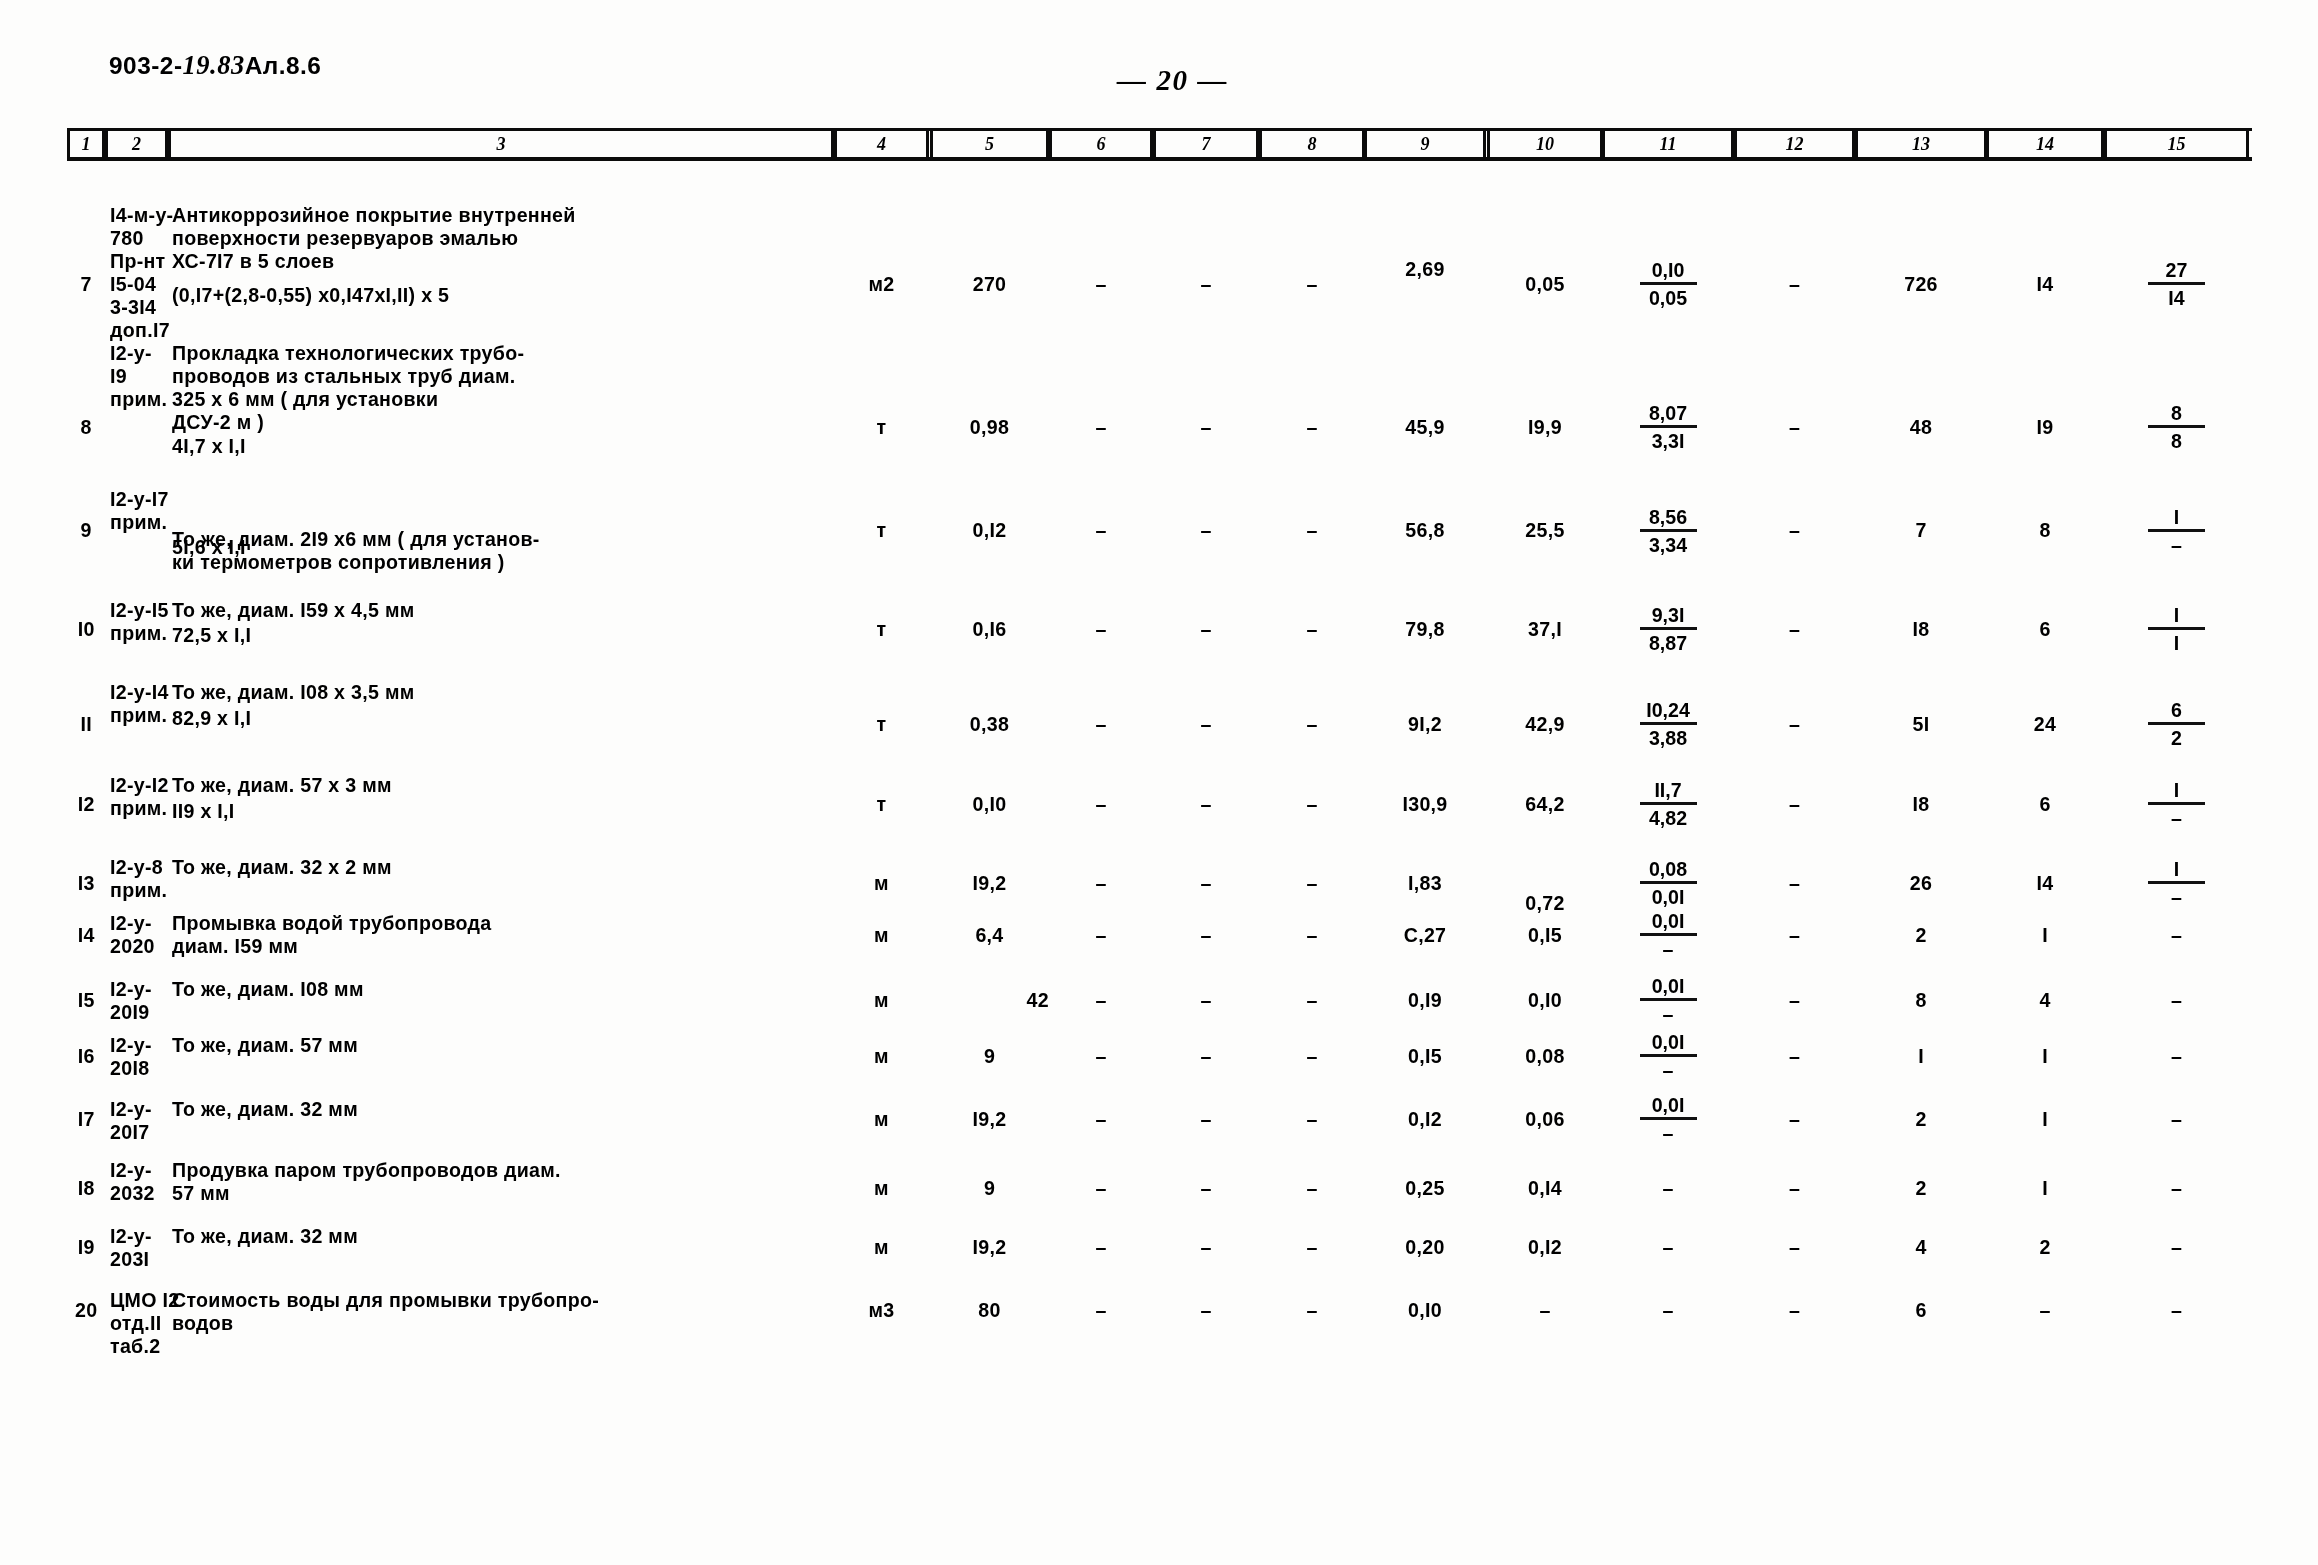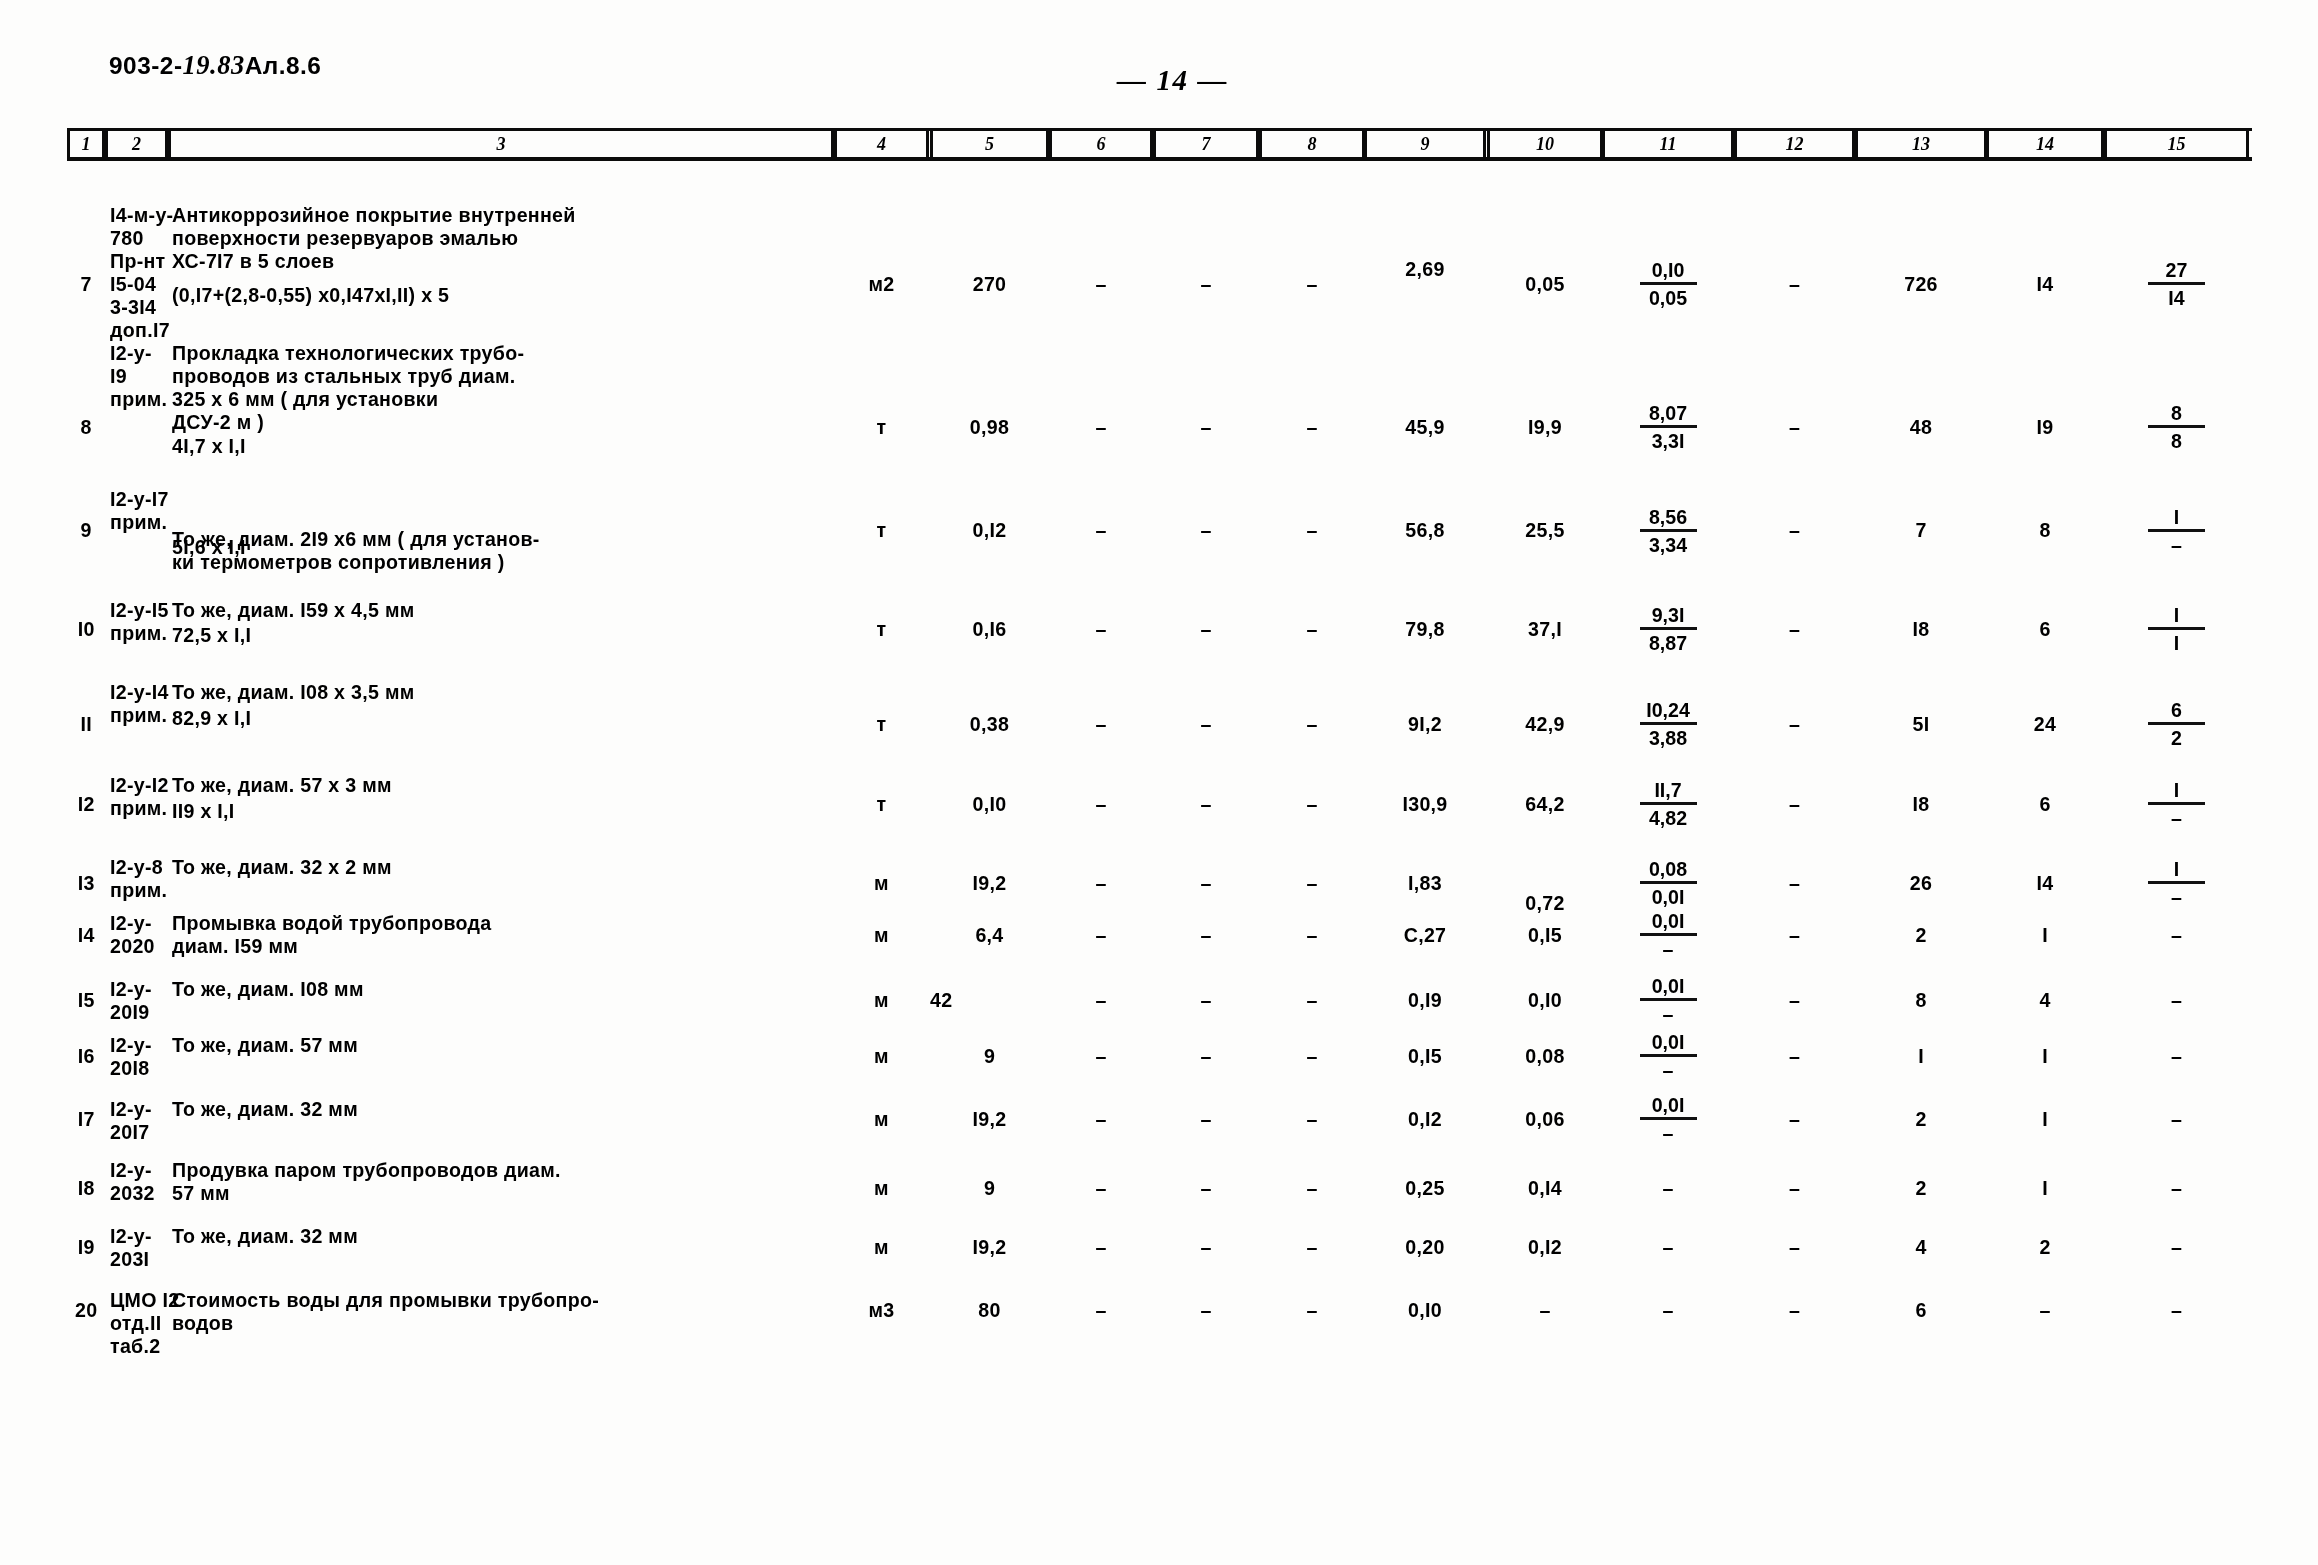--- a/index.html
+++ b/index.html
@@ -80,21 +80,21 @@
   .frac .bar{display:block;height:3.2px;background:#111;margin:1.1px auto 1.6px auto;width:57px;}
   .frac .bot{display:block;}
 </style>
 </head>
 <body>
 
 <div class="page">
 
   <div class="doc-code"><span>903-2-</span><span class="hand">19.83</span><span>Ал.8.6</span></div>
 
-  <div class="page-num">— 14 —</div>
+  <div class="page-num">— 20 —</div>
 
   <div class="colhead" id="colhead">
       <div class="cell" style="left: 0px; width: 38px;">1</div>
       <div class="cell" style="left: 38px; width: 63px;">2</div>
       <div class="cell" style="left: 101px; width: 666px;">3</div>
       <div class="cell" style="left: 767px; width: 95px;">4</div>
       <div class="cell" style="left: 863px; width: 119px;">5</div>
       <div class="cell" style="left: 982px; width: 104px;">6</div>
       <div class="cell" style="left: 1086px; width: 106px;">7</div>
       <div class="cell" style="left: 1192px; width: 106px;">8</div>
@@ -331,21 +331,21 @@
         <div class="frac" style="left: 2037px; width: 145px; top: 752px;">
           <span class="top">–</span>
         </div>
       </div>
       <div class="row">
         <div class="c ctr" style="left: -5.3px; width: 49px; top: 817px; text-align: center;">I5</div>
         <div class="c left" style="left: 43px; width: 100px; top: 806px; text-align: left;">I2-у-
 20I9</div>
         <div class="c left" style="left: 105px; width: 698px; top: 806px; text-align: left;">То же, диам. I08 мм</div>
         <div class="c num" style="left: 767px; width: 95px; top: 817px; text-align: center;">м</div>
-        <div class="c num" style="left: 863px; width: 119px; top: 817px; text-align: left;">42</div>
+        <div class="c num" style="left: 863px; width: 119px; top: 817px; text-align: right;">42</div>
         <div class="c num" style="left: 982px; width: 104px; top: 817px; text-align: center;">–</div>
         <div class="c num" style="left: 1086px; width: 106px; top: 817px; text-align: center;">–</div>
         <div class="c num" style="left: 1192px; width: 106px; top: 817px; text-align: center;">–</div>
         <div class="c num" style="left: 1297px; width: 122px; top: 817px; text-align: center;">0,I9</div>
         <div class="c num" style="left: 1420px; width: 116px; top: 817px; text-align: center;">0,I0</div>
         <div class="frac" style="left: 1535px; width: 132px; top: 803px;">
           <span class="top">0,0I</span>
           <span class="bar"></span>
           <span class="bot">–</span>
         </div>

